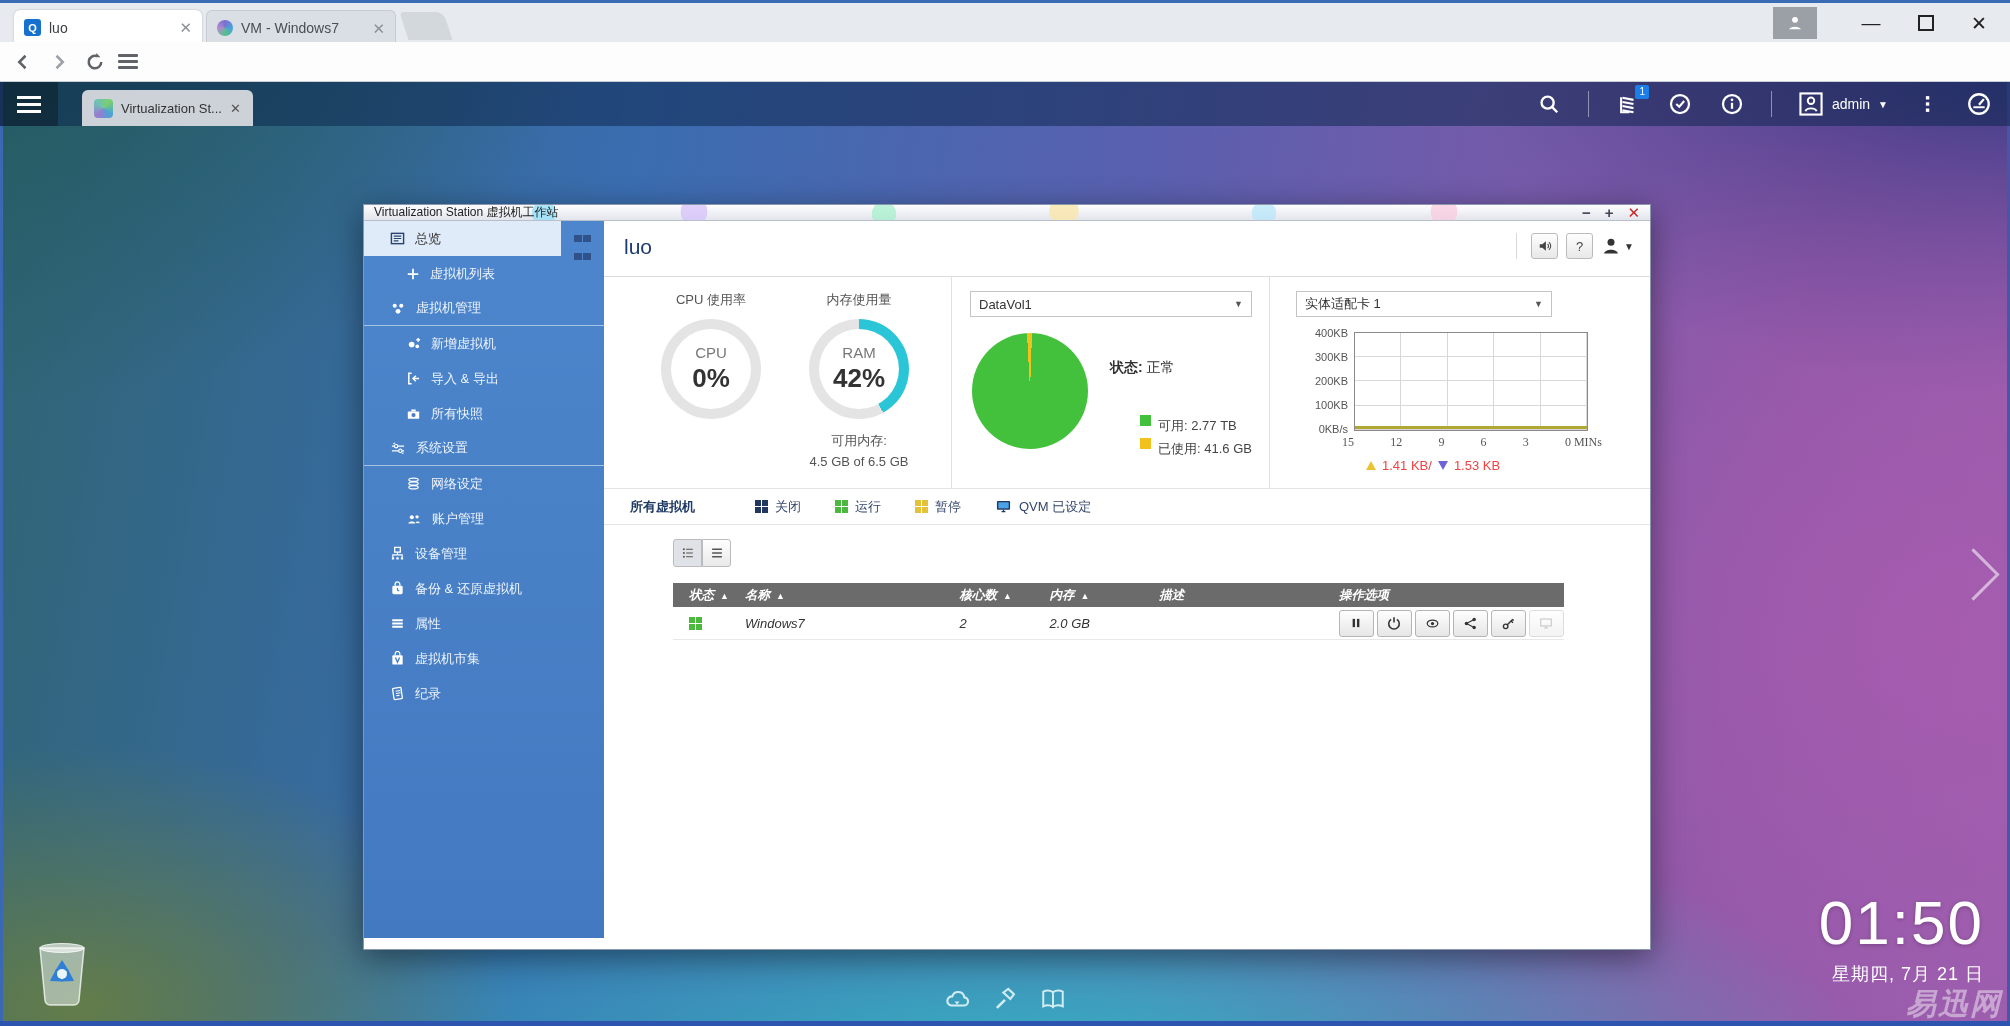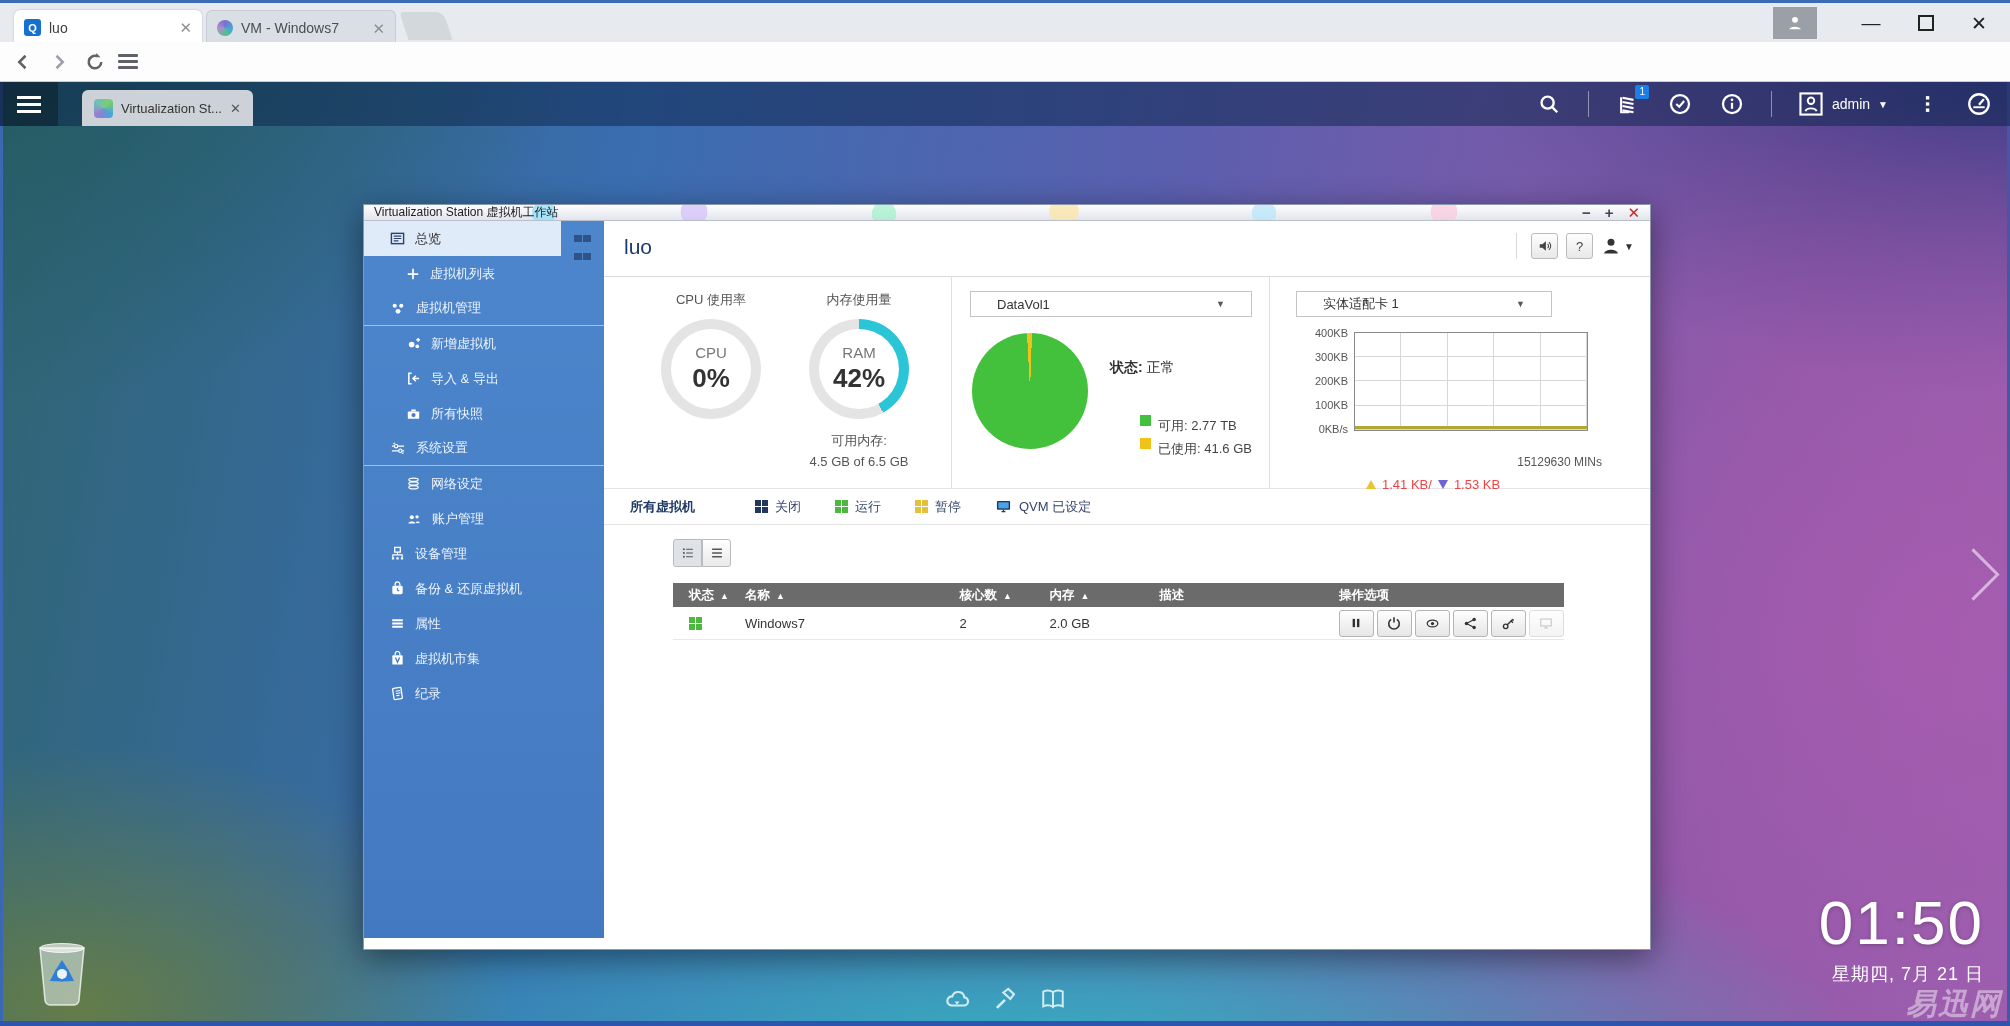--- a/index.html
+++ b/index.html
@@ -95,55 +95,55 @@
   .gw1{left:32px;} .gw2{left:180px;}
   .glabel{font-size:13px;color:#555;margin-bottom:10px;}
   .ring{position:relative;width:100px;height:100px;border-radius:50%;margin:0 auto;}
   .ring.cpu{background:#e4e4e4;}
   .ring.ram{background:conic-gradient(#2bc5d8 0 151deg,#e4e4e4 151deg 360deg);}
   .ring::after{content:"";position:absolute;inset:10px;background:#fff;border-radius:50%;}
   .ring .inner{position:absolute;inset:0;display:flex;flex-direction:column;align-items:center;justify-content:center;z-index:1;}
   .ring .tag{font-size:15px;color:#777;}
   .ring .val{font-size:26px;font-weight:bold;color:#333;margin-top:2px;}
   .ramnote{margin-top:12px;font-size:13px;color:#555;line-height:1.6;}
-  .volselect,.netselect{position:absolute;top:14px;height:26px;border:1px solid #c4c4c4;background:#fff;display:flex;align-items:center;justify-content:space-between;padding:0 26px;font-size:13px;color:#333;box-sizing:border-box;}
+  .volselect,.netselect{position:absolute;top:14px;height:26px;border:1px solid #c4c4c4;background:#fff;display:flex;align-items:center;justify-content:space-between;padding:0 8px;font-size:13px;color:#333;box-sizing:border-box;}
   .volselect{left:18px;width:282px;}
   .netselect{left:26px;width:256px;}
   .selarrow{font-size:9px;color:#555;}
   .pie{position:absolute;left:20px;top:56px;width:116px;height:116px;border-radius:50%;
        background:conic-gradient(from -3deg,#f2c21c 0 5deg,#44c13c 5deg 360deg);}
   .volstatus{position:absolute;left:158px;top:82px;font-size:14px;color:#333;}
   .volstatus b{font-weight:bold;}
   .legend{position:absolute;left:152px;top:138px;font-size:13px;color:#444;line-height:1.75;}
   .lrow{display:flex;gap:7px;margin-left:36px;}
   .lsq{width:11px;height:11px;display:inline-block;}
   .netchart{position:absolute;left:26px;top:50px;width:330px;}
   .ncgrid{display:flex;}
   .nylab{width:58px;display:flex;flex-direction:column;justify-content:space-between;align-items:flex-end;font-size:11px;color:#555;height:108px;padding-right:6px;box-sizing:border-box;}
   .nplot{position:relative;width:232px;height:97px;border:1px solid #8a8a8a;margin-top:5px;
      background:
        repeating-linear-gradient(to right, transparent 0 45.4px, #d8d8d8 45.4px 46.4px),
        repeating-linear-gradient(to bottom, transparent 0 23.2px, #d8d8d8 23.2px 24.2px);}
   .nline{position:absolute;left:0;bottom:1px;width:100%;height:3px;background:#b0a835;}
-  .nxlab{margin-left:46px;width:260px;display:flex;justify-content:flex-end;font-size:12px;color:#555;margin-top:20px;}
+  .nxlab{margin-left:46px;width:260px;display:flex;justify-content:space-between;font-size:12px;color:#555;margin-top:0;font-family:Liberation Serif, serif;}
   .ntotals{margin-left:70px;margin-top:8px;display:flex;align-items:center;gap:6px;font-size:13px;color:#ef4444;}
   .arr-up{width:0;height:0;border-left:5px solid transparent;border-right:5px solid transparent;border-bottom:9px solid #e8c332;}
   .arr-dn{width:0;height:0;border-left:5px solid transparent;border-right:5px solid transparent;border-top:9px solid #6f62d9;}
   
   .frow{position:absolute;left:0;top:268px;width:100%;height:36px;border-bottom:1px solid #e4e4e4;box-sizing:border-box;display:flex;align-items:center;gap:34px;padding-left:26px;}
   .flabel{font-size:13px;color:#1f3a66;font-weight:bold;margin-right:26px;}
   .fitem{display:flex;align-items:center;gap:7px;font-size:13px;color:#33456b;}
   .sq4{width:13px;height:13px;display:grid;grid-template-columns:6px 6px;grid-template-rows:6px 6px;gap:1px;}
   .sq4 i{display:block;}
   
   .toggles{position:absolute;left:69px;top:318px;display:flex;}
   .tgbtn{width:27px;height:26px;border:1px solid #bbb;background:linear-gradient(#fff,#e9e9e9);display:flex;align-items:center;justify-content:center;}
   .tgbtn.first{border-radius:3px 0 0 3px;background:#dfe3e8;}
   .tgbtn.last{border-radius:0 3px 3px 0;}
-  .vtable{position:absolute;left:69px;top:362px;width:891px;border-collapse:collapse;font-size:13px;}
+  .vtable{position:absolute;left:69px;top:362px;width:891px;border-collapse:collapse;font-size:13px;font-style:italic;}
   .vtable th{background:#6b6b6b;color:#fff;font-size:12.5px;font-weight:bold;text-align:left;height:24px;padding:0 0 0 16px;white-space:nowrap;}
   .vtable td{height:32px;padding:0 0 0 16px;color:#333;border-bottom:1px solid #e8e8e8;}
   .sorticon{font-size:9px;margin-left:6px;}
   .actions{display:flex;gap:3px;}
   .abtn{width:33px;height:25px;border:1px solid #b5b5b5;border-radius:3px;background:linear-gradient(#fefefe,#e6e6e6);display:flex;align-items:center;justify-content:center;}
   .abtn.disabled{opacity:.45;}
 </style>
 </head>
 <body>
 

